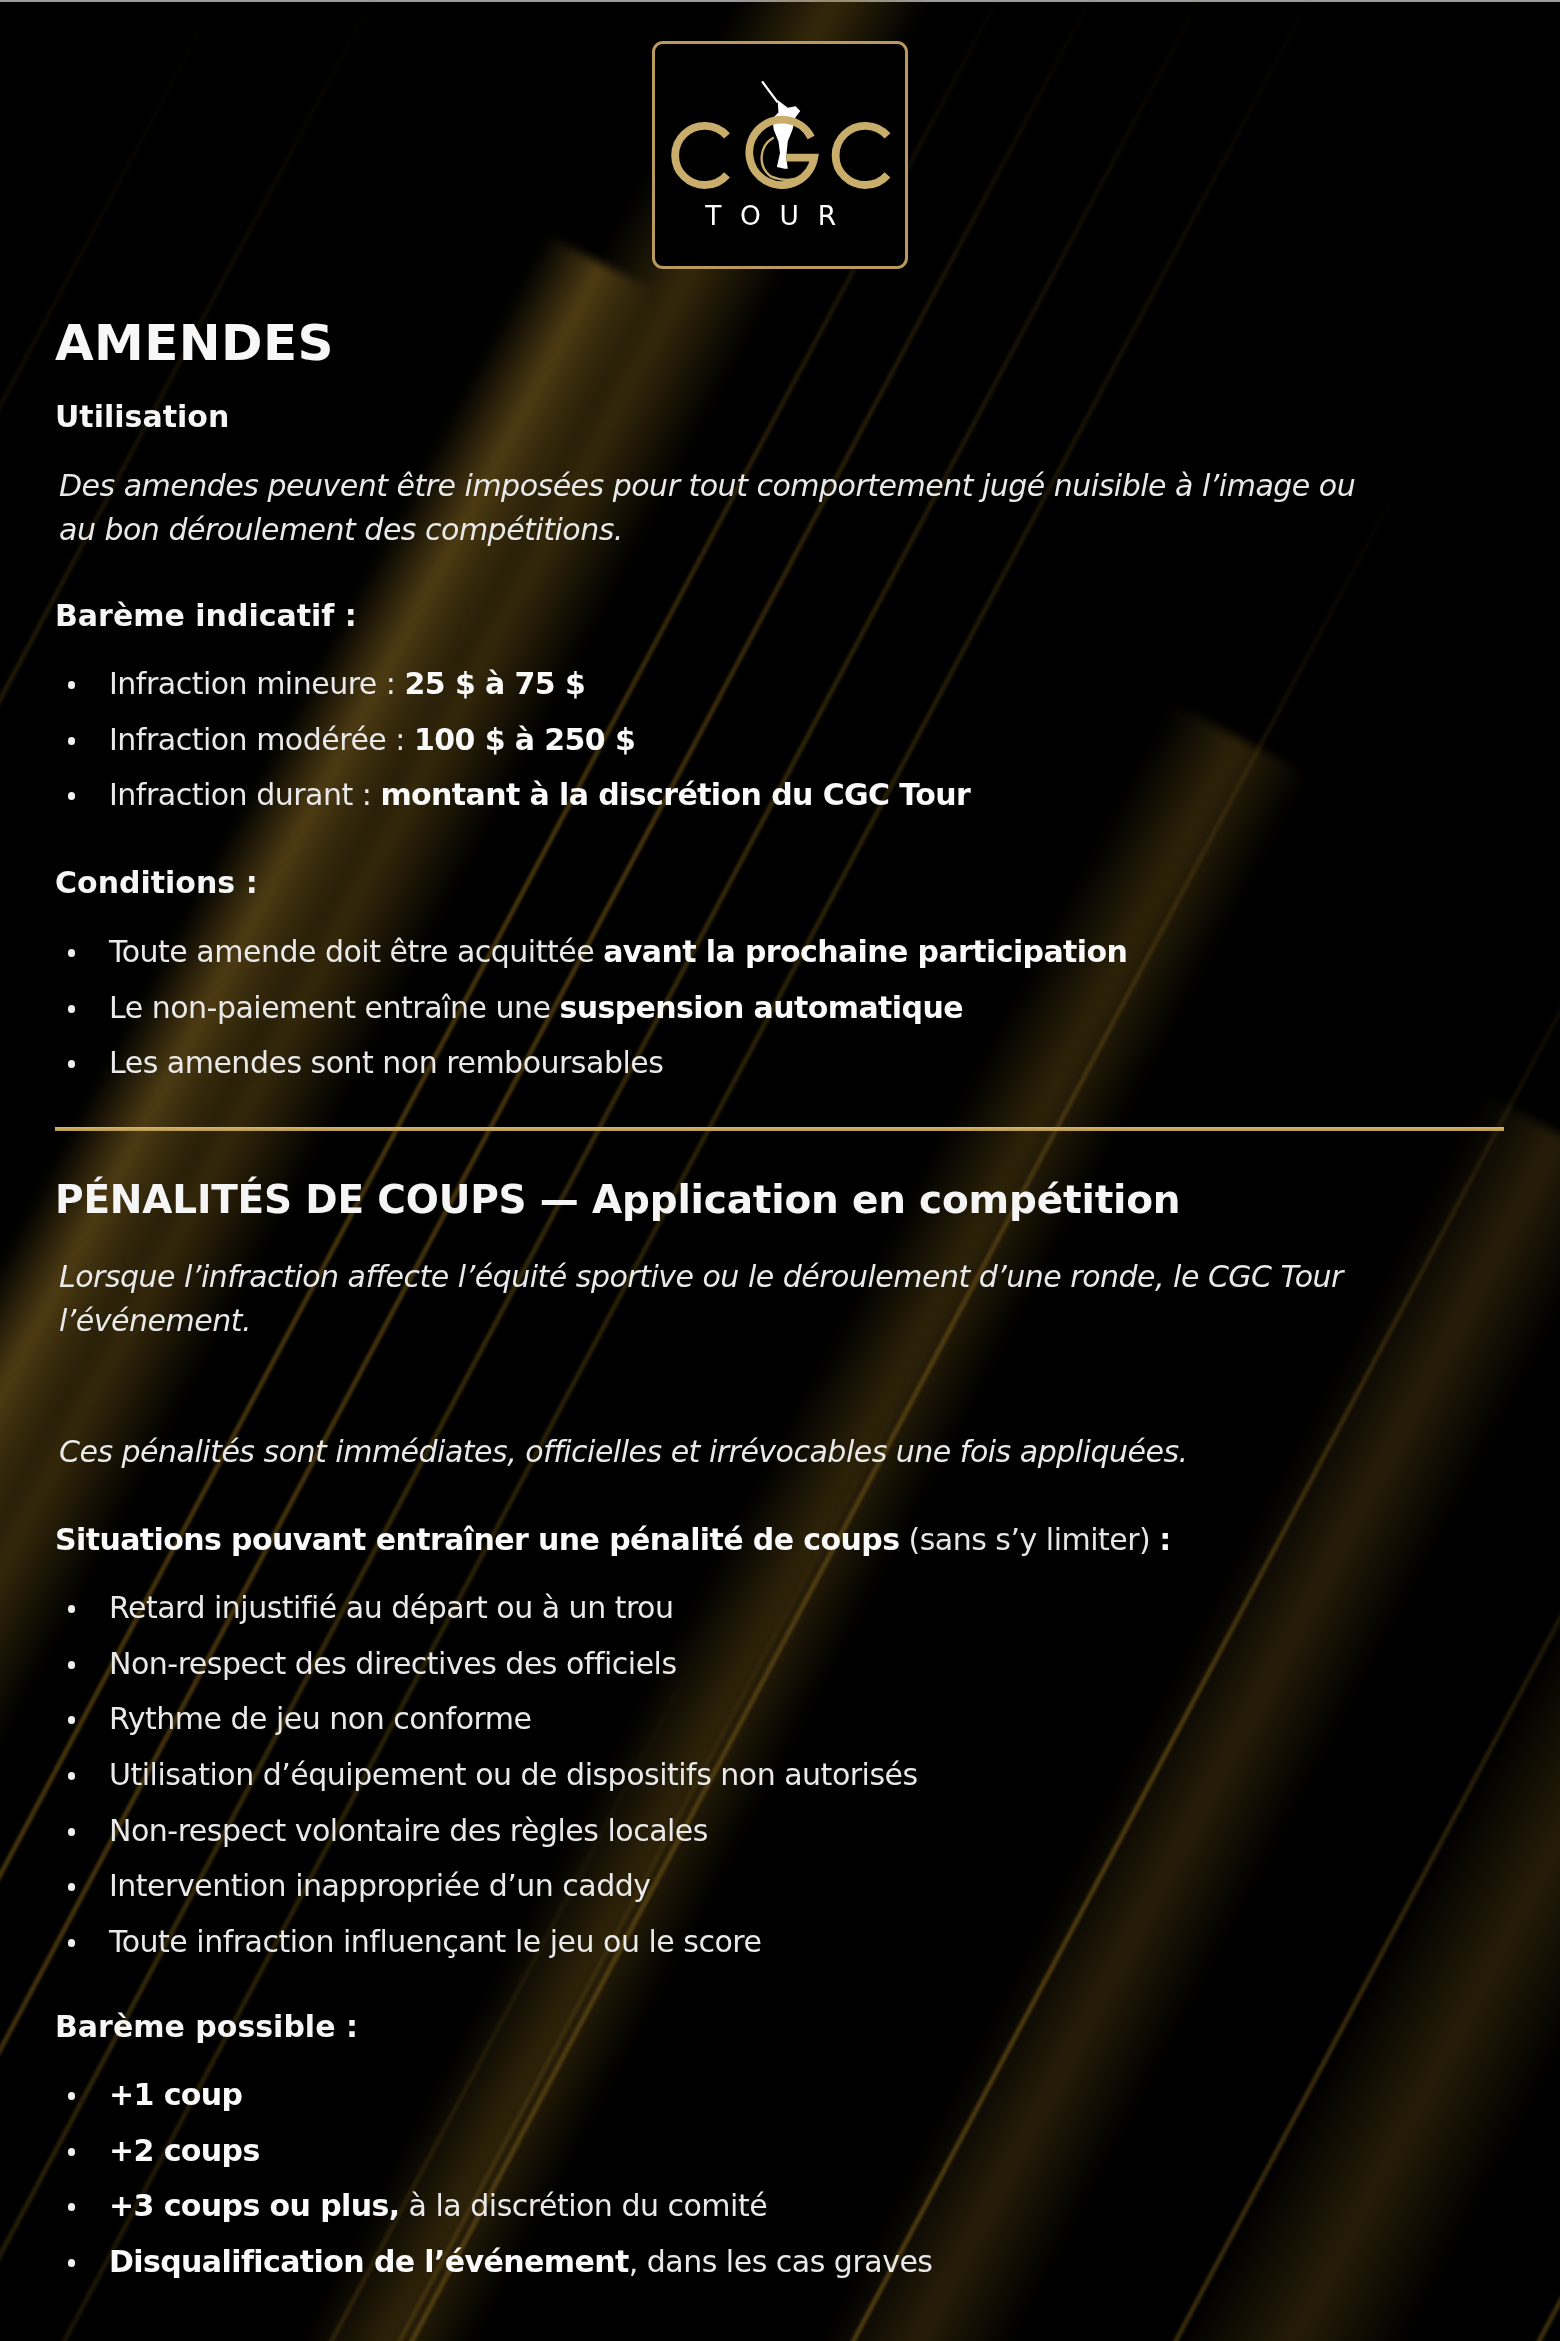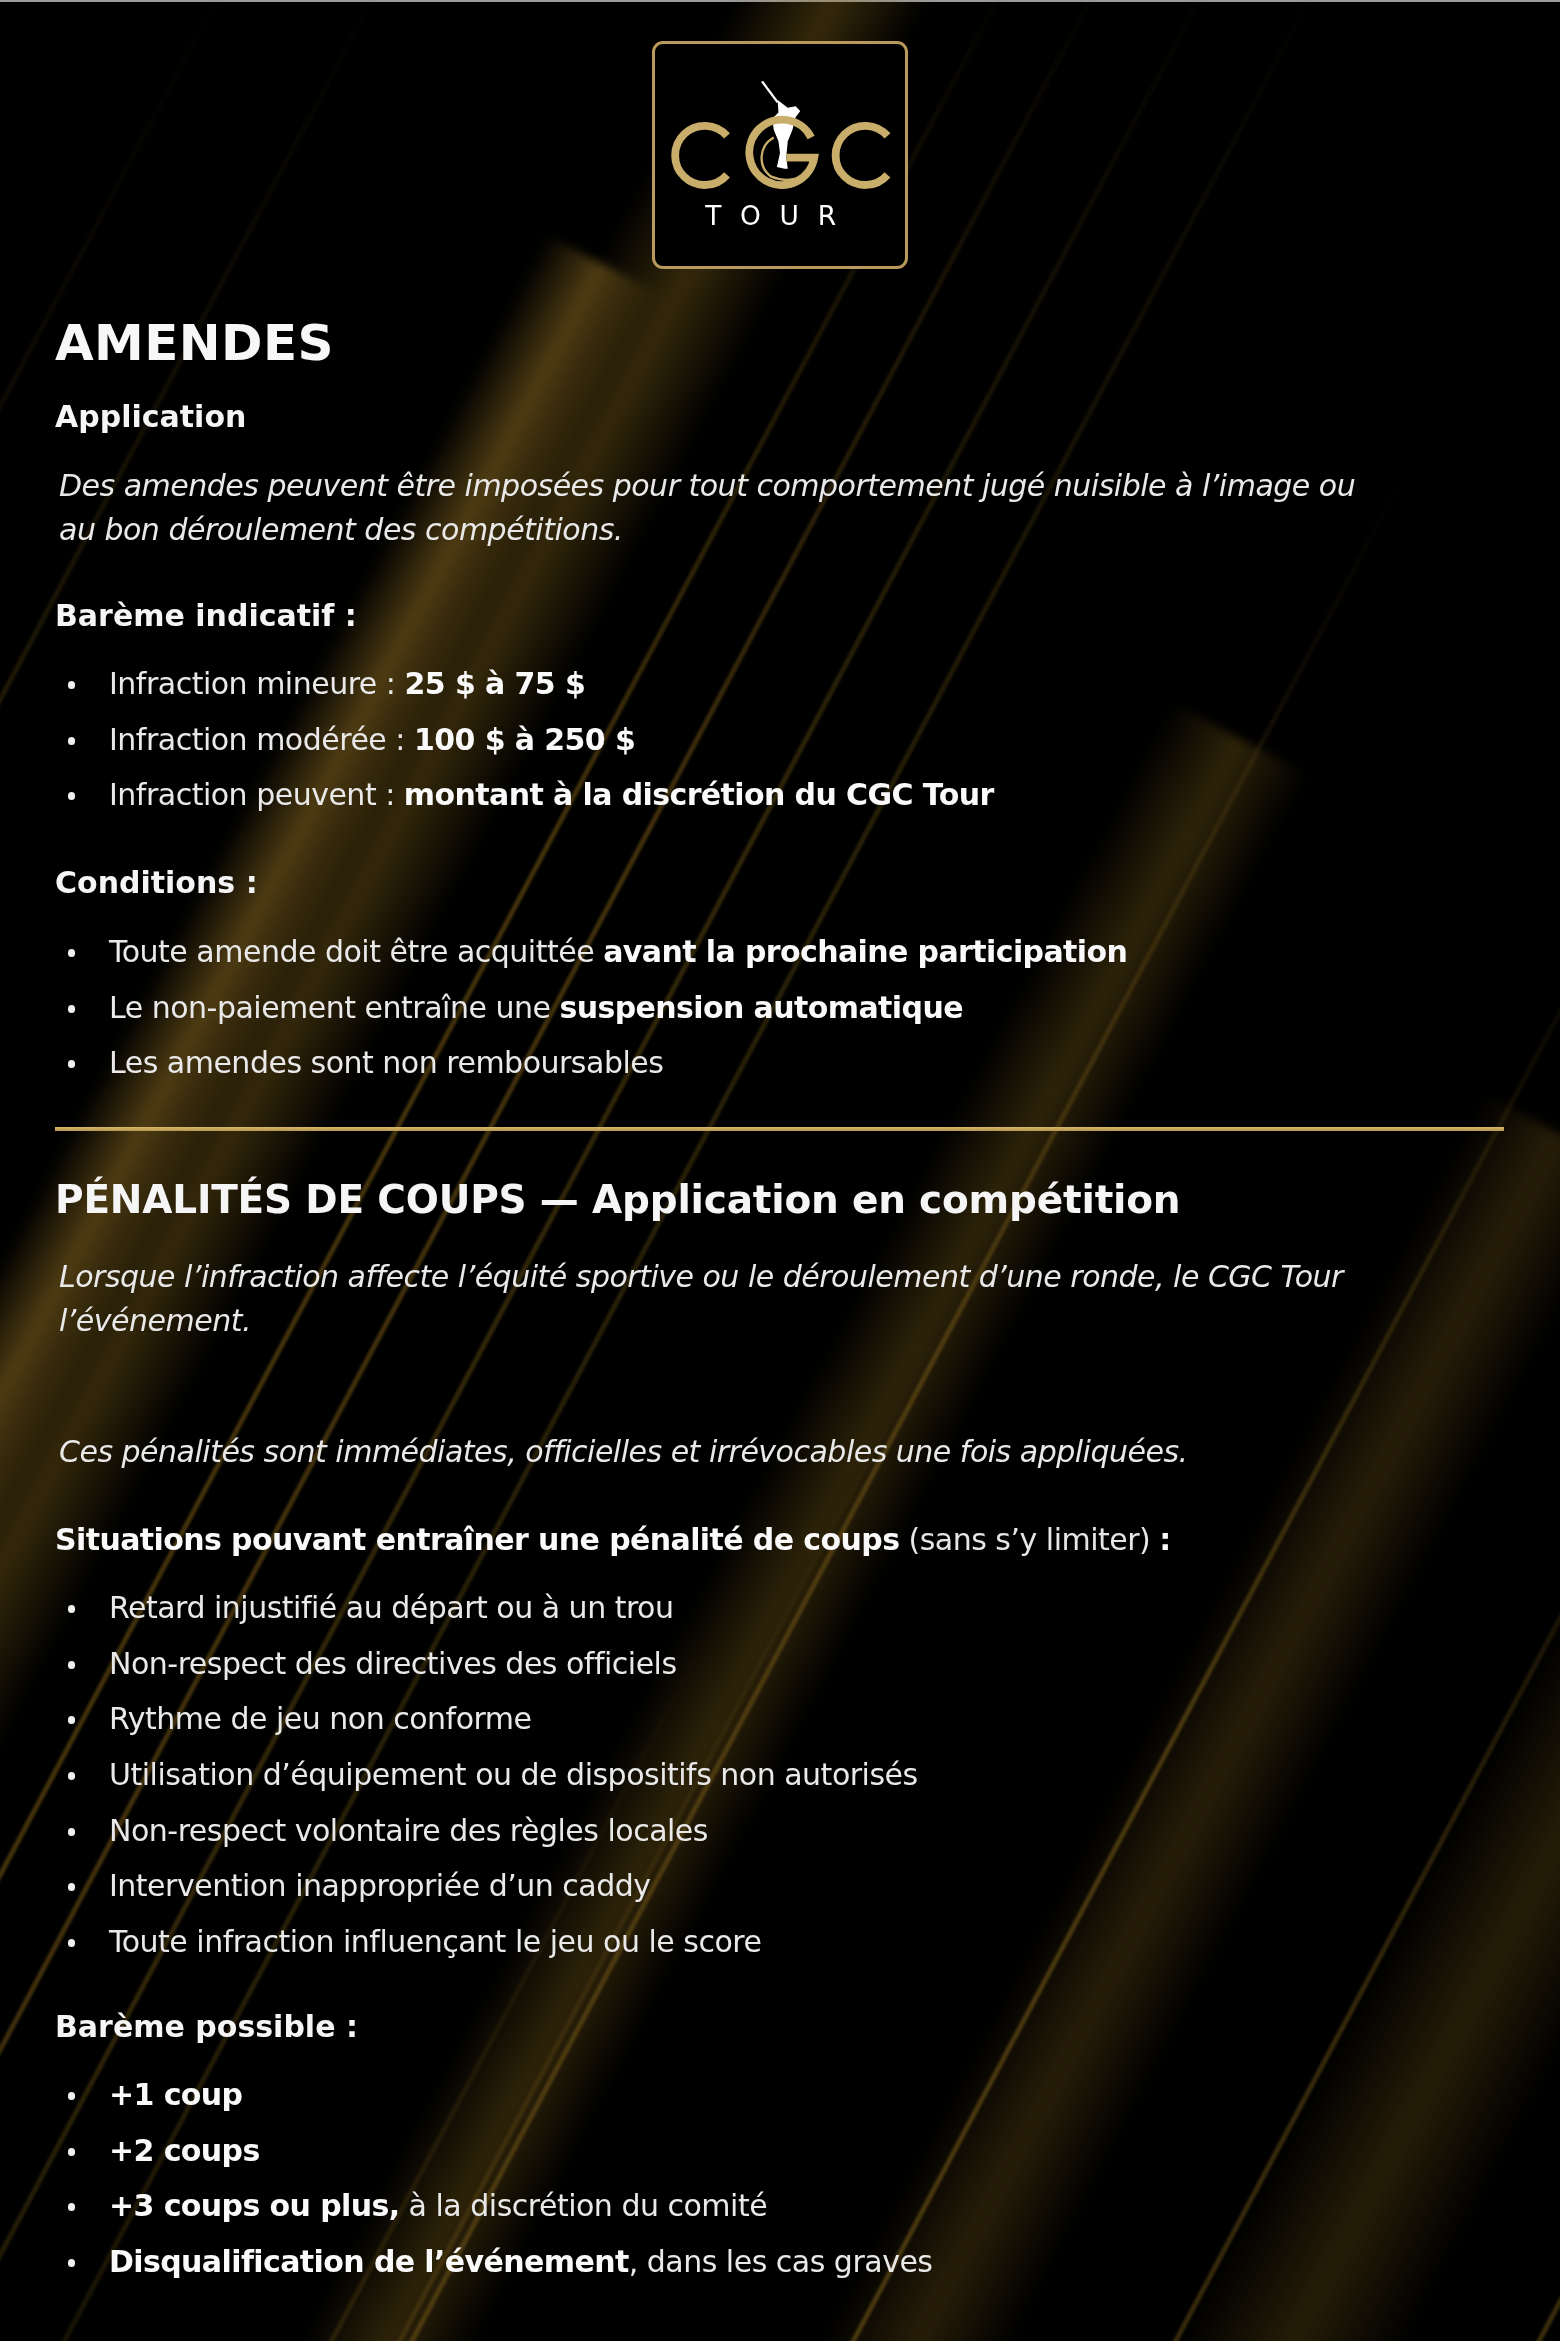--- a/index.html
+++ b/index.html
@@ -104,38 +104,38 @@
         <path d="M152 120 A30 30 0 0 0 148 170 A50 50 0 0 0 196 166" stroke-width="3"></path>
         <path d="M298 118 A38 38 0 1 0 298 168"></path>
       </g>
       <text x="160" y="232" text-anchor="middle" fill="#ffffff" font-family="DejaVu Sans, sans-serif" font-size="34" letter-spacing="24">TOUR</text>
     </svg>
   </div>
 
   <div class="content">
 
     <div class="h1" style="top:314px;">AMENDES</div>
-    <div class="h3" style="top:399px;">Application</div>
+    <div class="h3" style="top:399px;">Utilisation</div>
     <div class="p" style="top:464px;">
       <span class="line">Des amendes peuvent être imposées pour tout comportement jugé nuisible à l’image ou</span>
       <span class="line">au bon déroulement des compétitions.</span>
     </div>
 
     <div class="h3" style="top:598px;">Barème indicatif :</div>
     <div class="li" style="top:666px;">
         <span class="dot"></span>
         <span class="txt"><span>Infraction mineure : </span><b>25 $ à 75 $</b></span>
       </div>
     <div class="li" style="top:722px;">
         <span class="dot"></span>
         <span class="txt"><span>Infraction modérée : </span><b>100 $ à 250 $</b></span>
       </div>
     <div class="li" style="top:777px;">
         <span class="dot"></span>
-        <span class="txt"><span>Infraction peuvent : </span><b>montant à la discrétion du CGC Tour</b></span>
+        <span class="txt"><span>Infraction durant : </span><b>montant à la discrétion du CGC Tour</b></span>
       </div>
 
     <div class="h3" style="top:865px;">Conditions :</div>
     <div class="li" style="top:934px;">
         <span class="dot"></span>
         <span class="txt"><span>Toute amende doit être acquittée </span><b>avant la prochaine participation</b></span>
       </div>
     <div class="li" style="top:990px;">
         <span class="dot"></span>
         <span class="txt"><span>Le non-paiement entraîne une </span><b>suspension automatique</b></span>

